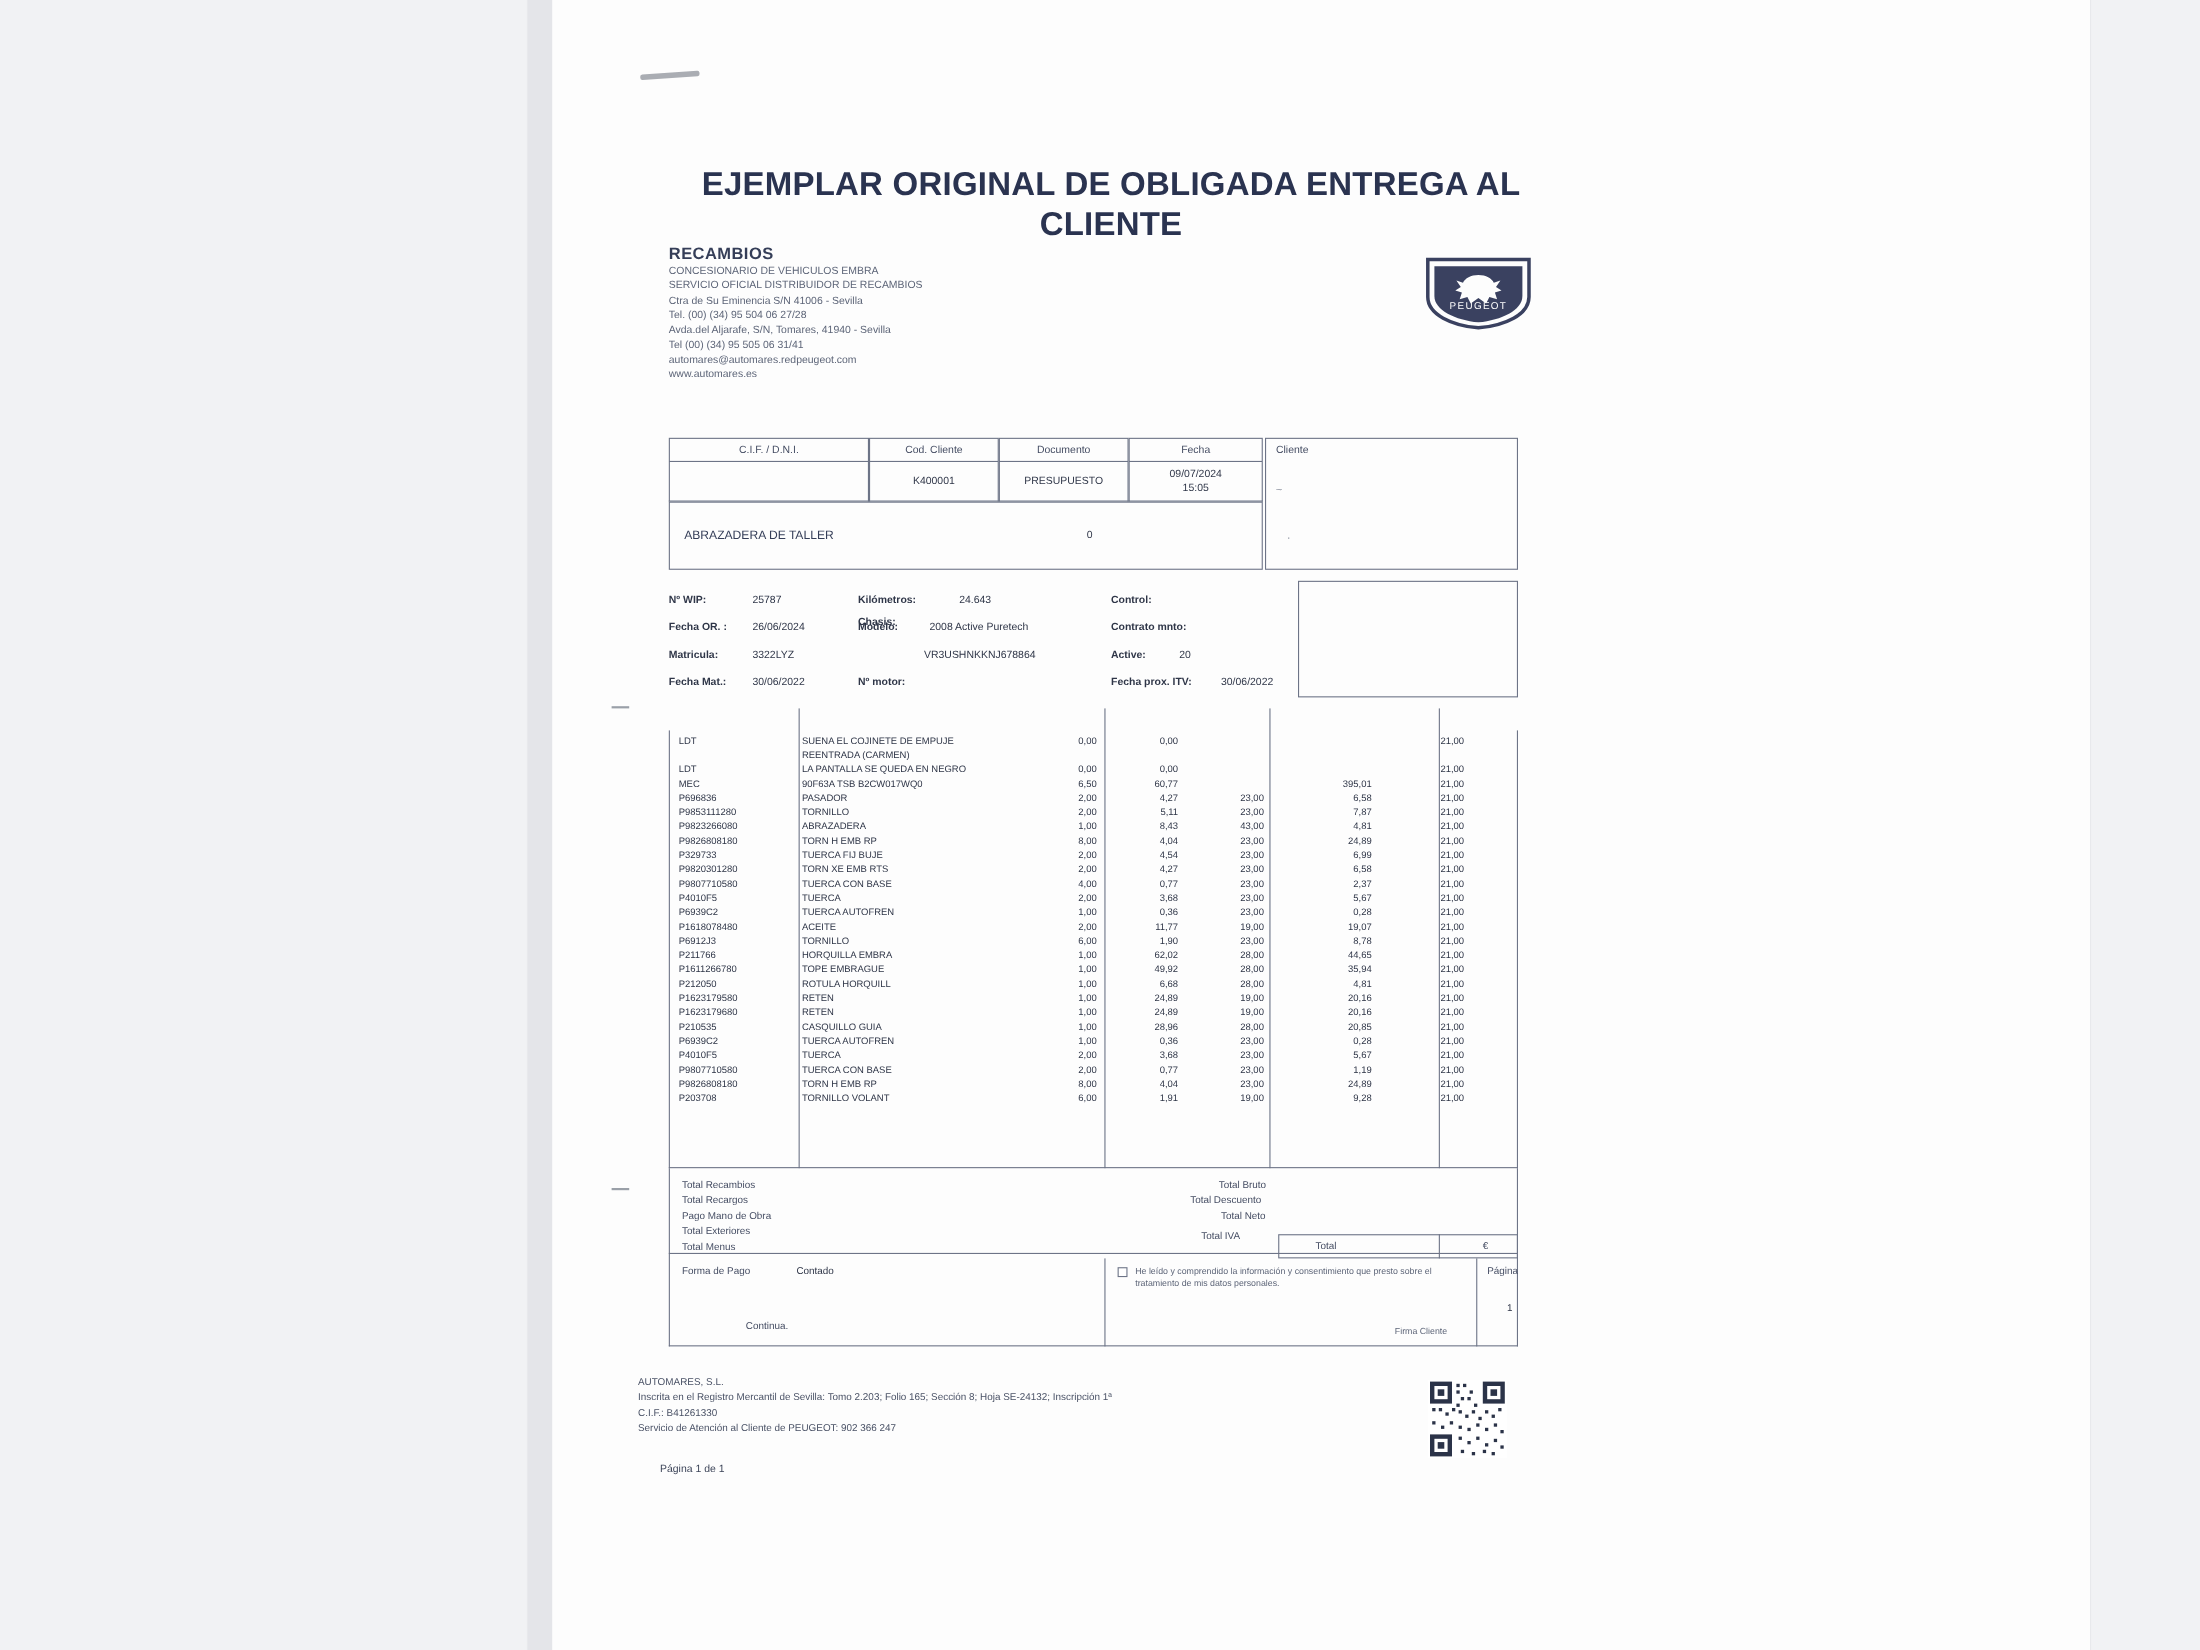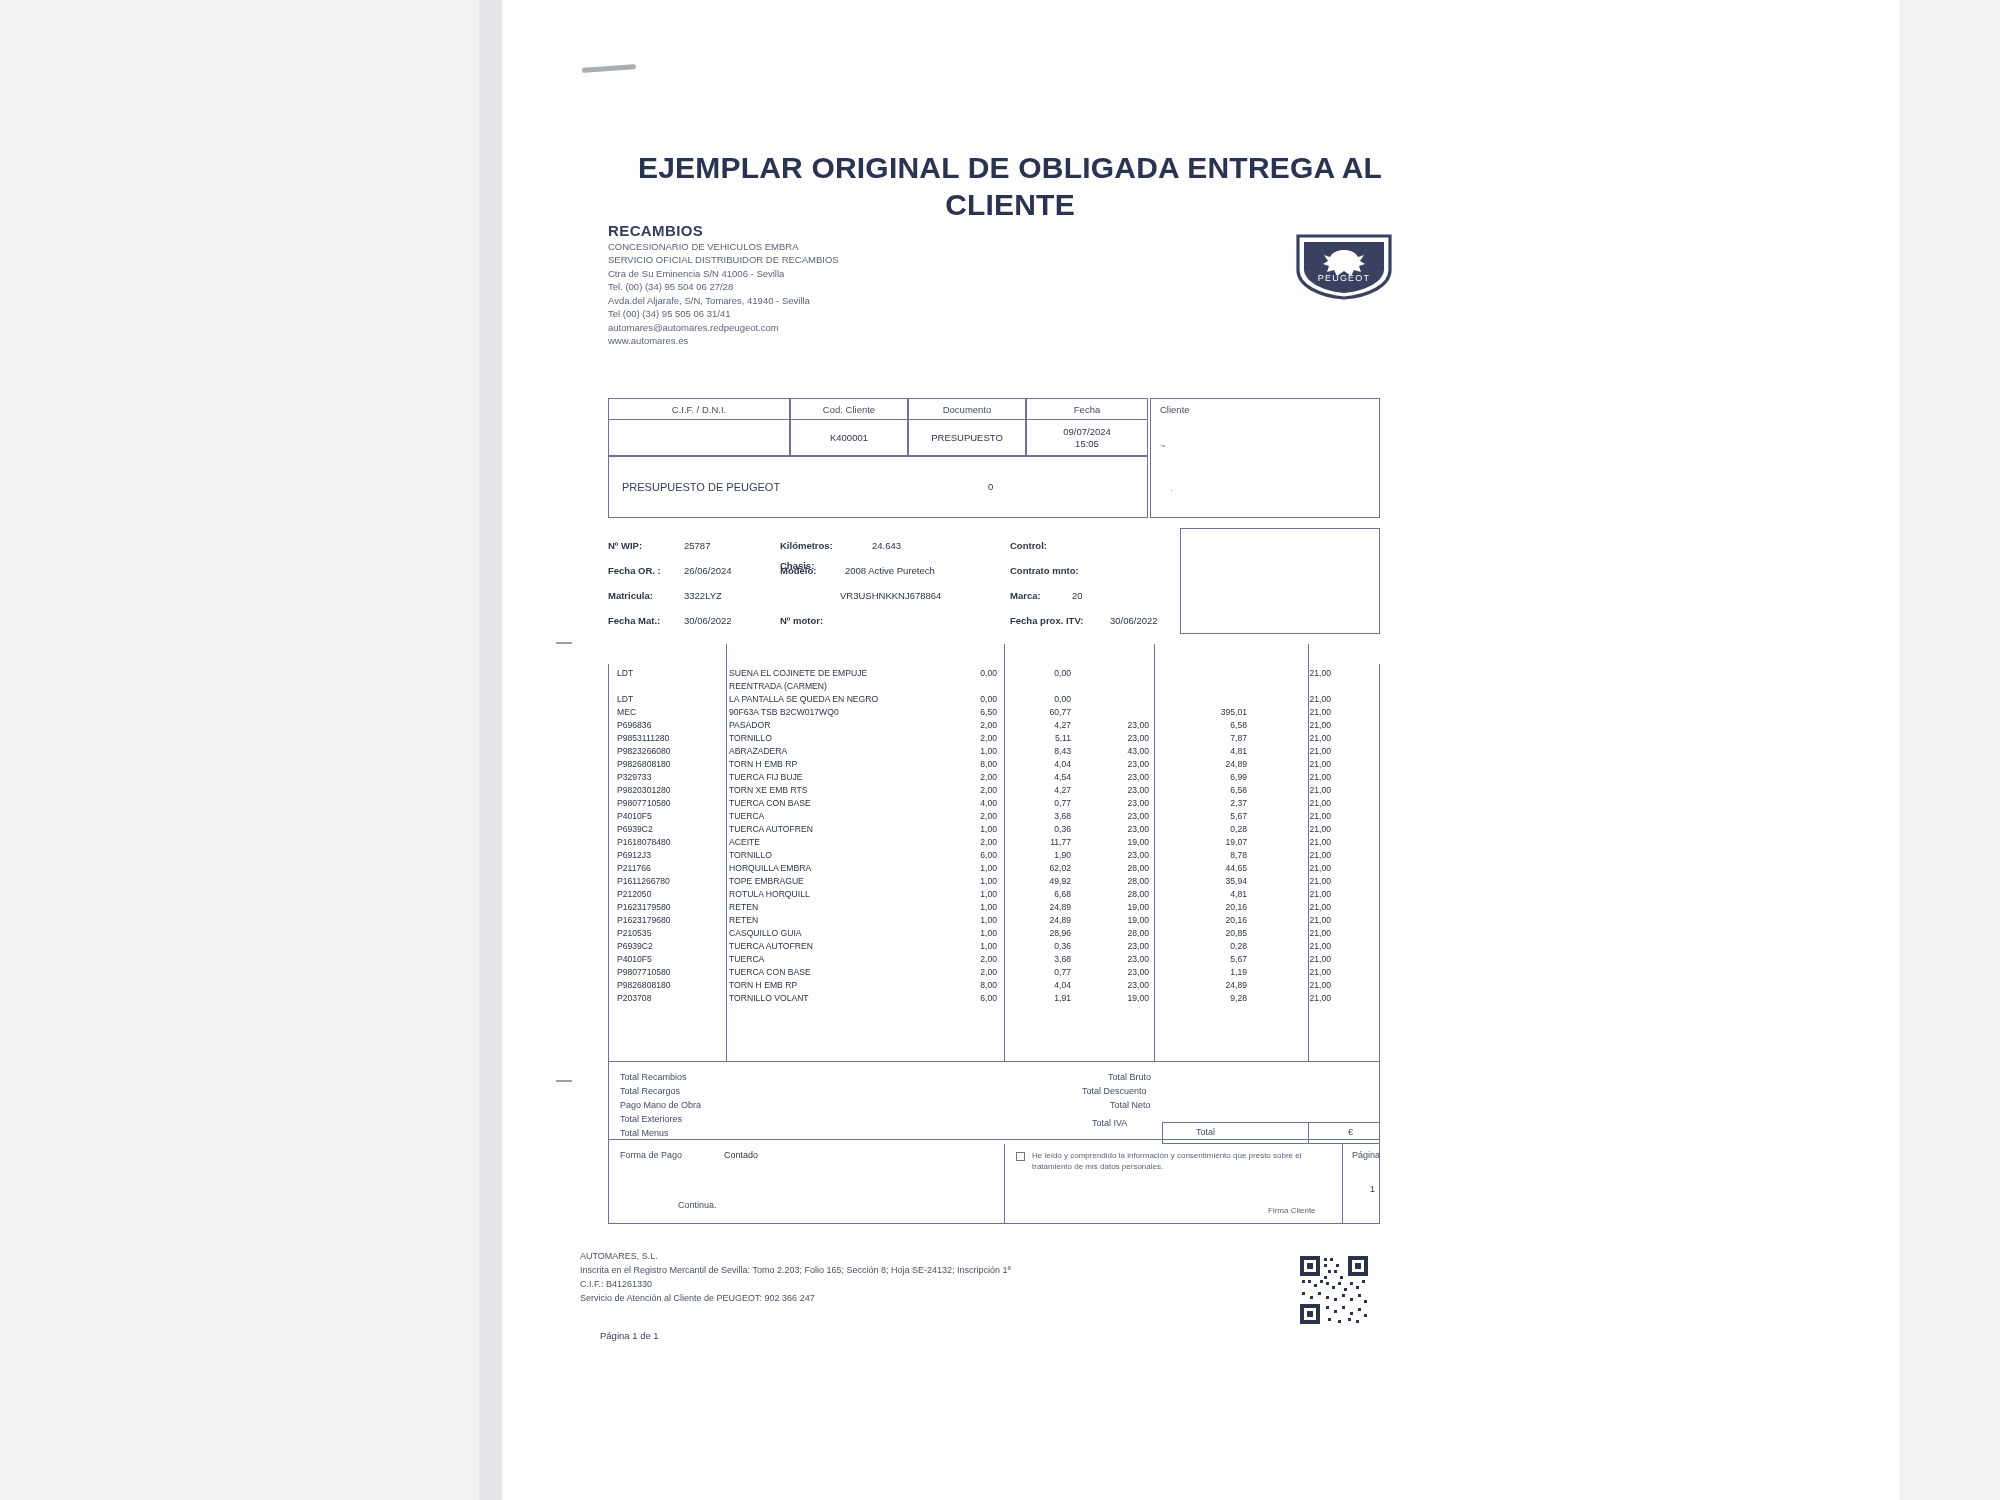--- a/index.html
+++ b/index.html
@@ -193,21 +193,21 @@
     </div>
   <div class="bod-cell" style="left:1026px;width:122px;white-space:pre;"><span style="white-space:pre-line;">09/07/2024
 15:05</span></div>
 
   <div class="bx" style="left:1150px;top:398px;width:230px;height:120px;"></div>
   <div class="lbl" style="left:1160px;top:404px;">Cliente</div>
   <div class="lbl" style="left:1160px;top:440px;color:#7b8292;">~</div>
   <div class="lbl" style="left:1170px;top:484px;color:#7b8292;">·</div>
 
   <div class="bx" style="left:608px;top:456px;width:540px;height:62px;"></div>
-  <div class="lbl" style="left:622px;top:481px;font-size:11px;color:#353e58;">PRESUPUESTO DE PEUGEOT</div>
+  <div class="lbl" style="left:622px;top:481px;font-size:11px;color:#353e58;">ABRAZADERA DE TALLER</div>
   <div class="val" style="left:988px;top:481px;">0</div>
 
   <div class="lbl" style="left:608px;top:540px;font-weight:bold;color:#2f3648;">Nº WIP:</div>
   <div class="val" style="left:684px;top:540px;">25787</div>
   <div class="lbl" style="left:608px;top:565px;font-weight:bold;color:#2f3648;">Fecha OR. :</div>
   <div class="val" style="left:684px;top:565px;">26/06/2024</div>
   <div class="lbl" style="left:608px;top:590px;font-weight:bold;color:#2f3648;">Matricula:</div>
   <div class="val" style="left:684px;top:590px;">3322LYZ</div>
   <div class="lbl" style="left:608px;top:615px;font-weight:bold;color:#2f3648;">Fecha Mat.:</div>
   <div class="val" style="left:684px;top:615px;">30/06/2022</div>
@@ -216,21 +216,21 @@
   <div class="val" style="left:872px;top:540px;">24.643</div>
   <div class="lbl" style="left:780px;top:565px;font-weight:bold;color:#2f3648;">Modelo:</div>
   <div class="val" style="left:845px;top:565px;">2008 Active Puretech</div>
   <div class="lbl" style="left:780px;top:560px;font-weight:bold;color:#2f3648;">Chasis:</div>
   <div class="val" style="left:840px;top:590px;">VR3USHNKKNJ678864</div>
   <div class="lbl" style="left:780px;top:615px;font-weight:bold;color:#2f3648;">Nº motor:</div>
   <div class="val" style="left:856px;top:615px;"></div>
 
   <div class="lbl" style="left:1010px;top:540px;font-weight:bold;color:#2f3648;">Control:</div>
   <div class="lbl" style="left:1010px;top:565px;font-weight:bold;color:#2f3648;">Contrato mnto:</div>
-  <div class="lbl" style="left:1010px;top:590px;font-weight:bold;color:#2f3648;">Marca:</div>
+  <div class="lbl" style="left:1010px;top:590px;font-weight:bold;color:#2f3648;">Active:</div>
   <div class="val" style="left:1072px;top:590px;">20</div>
   <div class="lbl" style="left:1010px;top:615px;font-weight:bold;color:#2f3648;">Fecha prox. ITV:</div>
   <div class="val" style="left:1110px;top:615px;">30/06/2022</div>
   <div class="bx" style="left:1180px;top:528px;width:200px;height:106px;"></div>
 
   <div class="vsep" style="left:726px;"></div>
   <div class="vsep" style="left:1004px;"></div>
   <div class="vsep" style="left:1154px;"></div>
   <div class="vsep" style="left:1308px;"></div>
 

